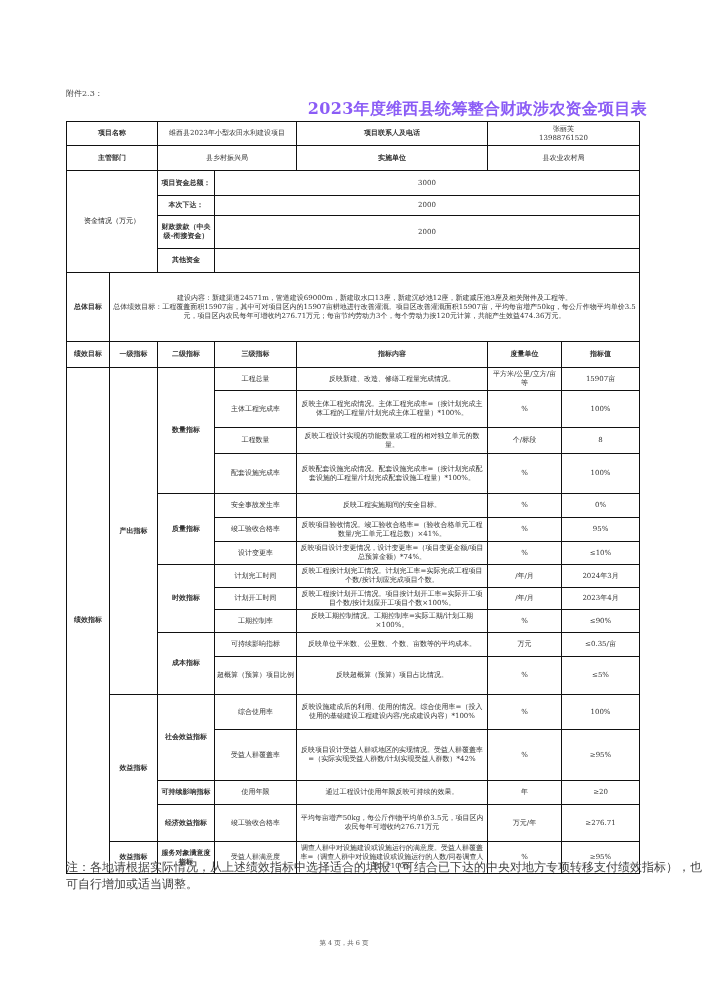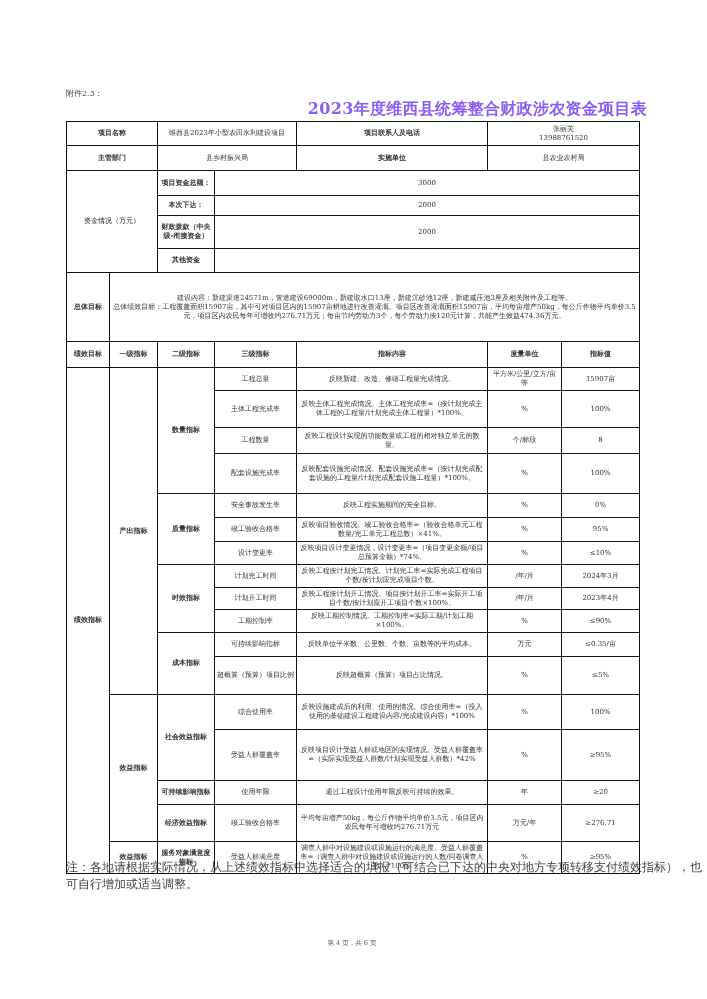--- a/index.html
+++ b/index.html
@@ -7,21 +7,21 @@
          font-family:"DejaVu Serif", serif; color:#222; }
   .attach { position:absolute; left:66px; top:88px; font-size:8px; color:#444; }
   .title { position:absolute; left:74px; top:99px; width:573px; text-align:right;
            font-family:"DejaVu Serif", serif; font-size:16px; font-weight:bold; color:#8b5cf6; letter-spacing:0.3px; }
   table.main { position:absolute; left:66px; top:121px; border-collapse:collapse;
                table-layout:fixed; width:573px; }
   table.main td { border:1px solid #111; font-size:7px; line-height:9px; text-align:center;
                   vertical-align:middle; padding:0 2px; overflow:hidden; color:#333; }
   td.b { font-family:"DejaVu Sans", sans-serif; font-weight:bold; color:#111;margin-left:44px; }
   .note { position:absolute; left:66px; top:859px; font-size:12px; color:#444; }
-  .pager { position:absolute; left:12px; width:680px; top:939px; text-align:center; font-size:6.5px; color:#555; }
+  .pager { position:absolute; left:4px; width:680px; top:939px; text-align:center; font-size:6.5px; color:#555; }
   .goal-text { text-align:left; line-height:11px; font-size:7px; padding:0 3px; }
 </style>
 </head>
 <body>
 
 <div class="attach">附件2.3：</div>
 <div class="title">2023年度维西县统筹整合财政涉农资金项目表</div>
 
 <table class="main">
   <colgroup>

